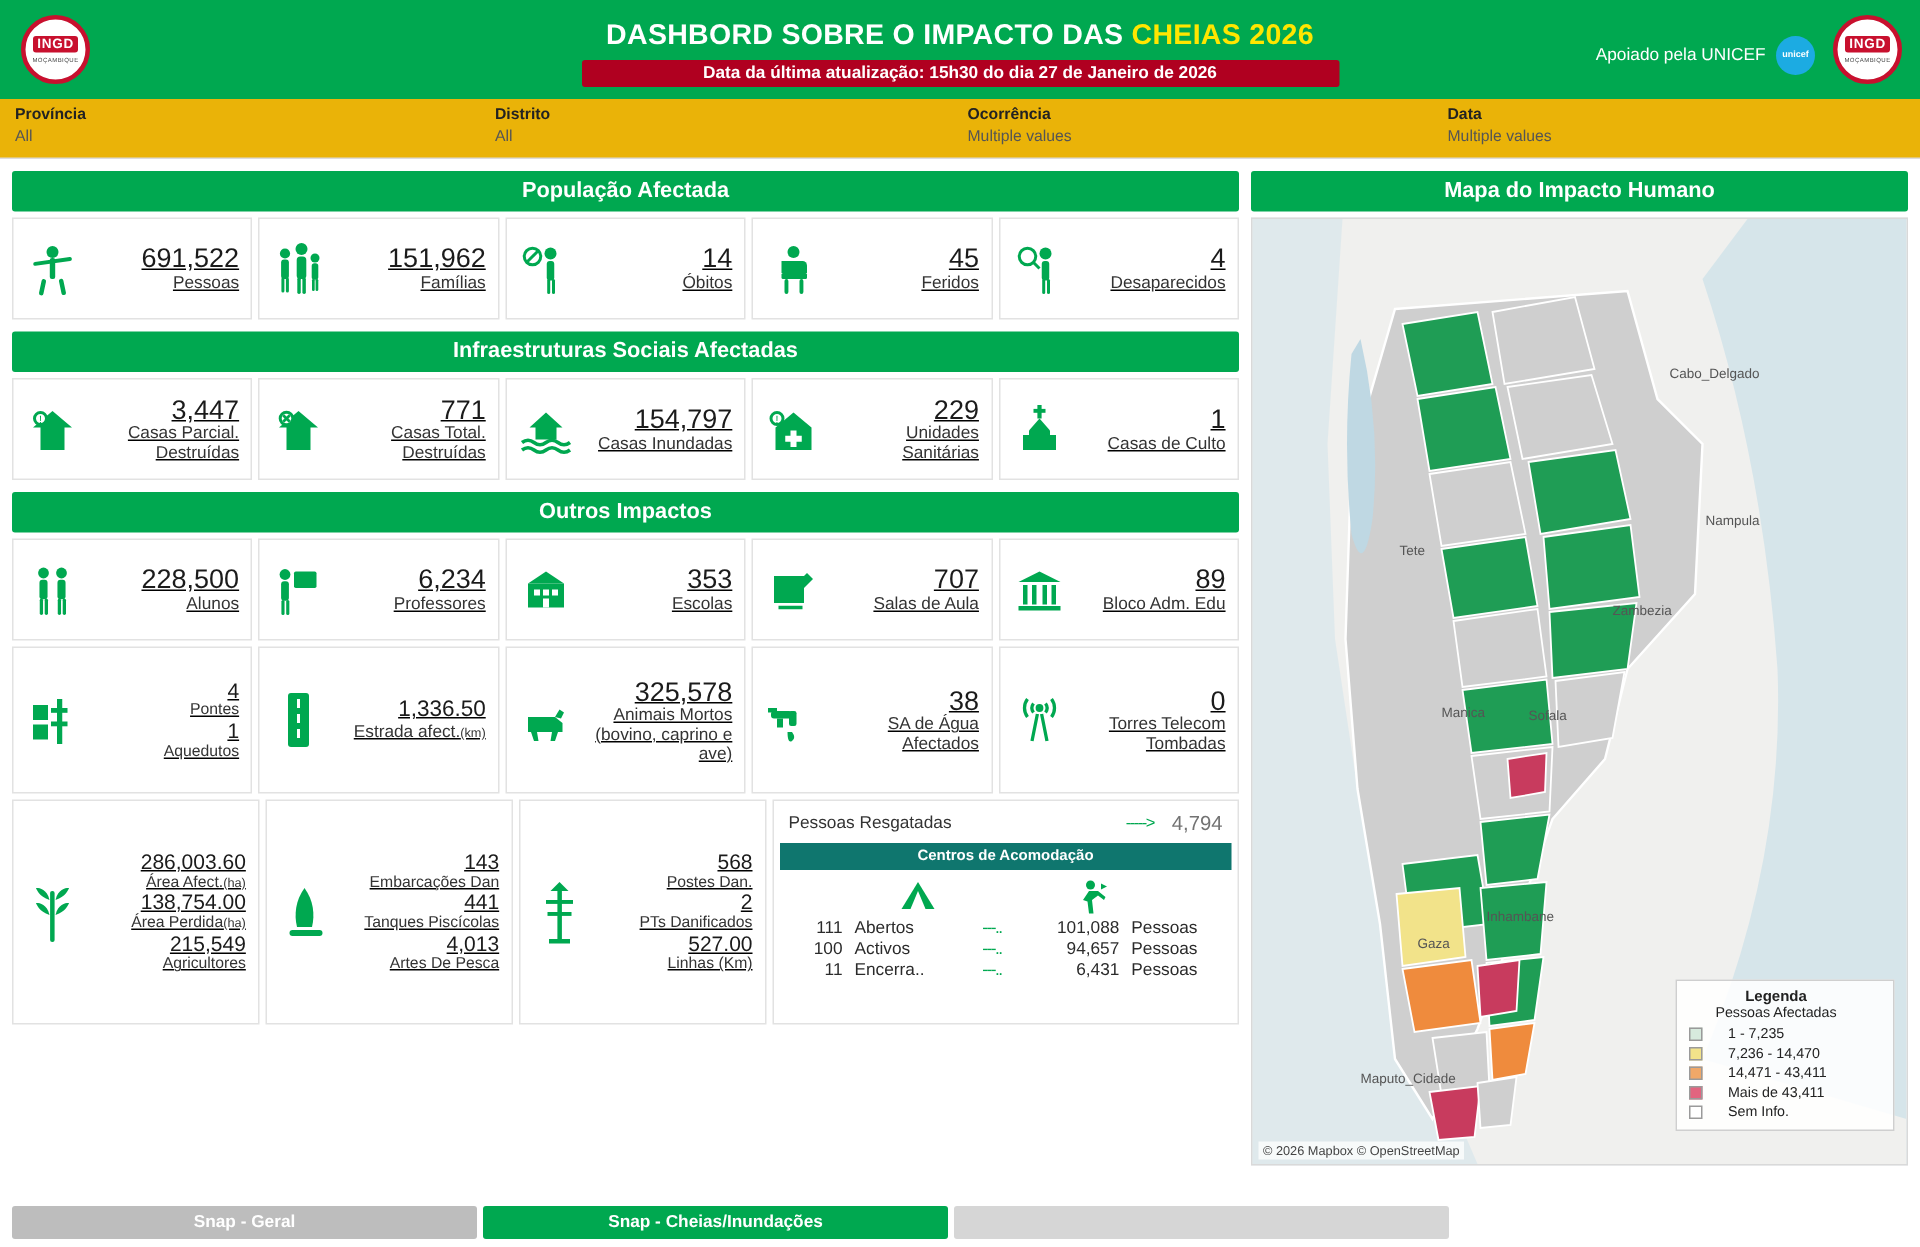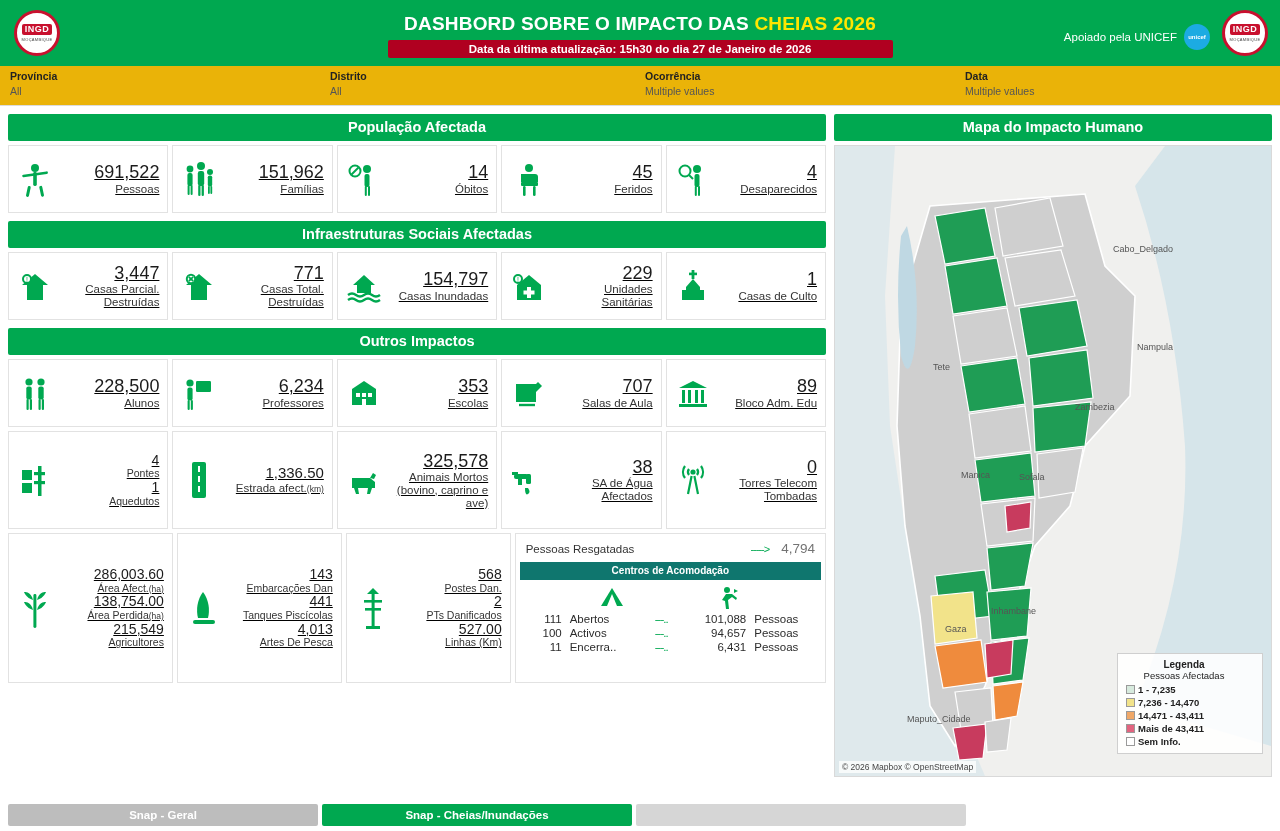--- a/index.html
+++ b/index.html
@@ -139,21 +139,21 @@
   .legend {
     position:absolute; right: 8px; bottom: 22px;
     background: rgba(255,255,255,.88);
     border:1px solid #cfcfcf;
     padding: 5px 20px 6px 8px;
     font-size: 9.5px; color:#222;
     min-width: 146px;
   }
   .legend .ltitle { font-weight:bold; text-align:center; font-size:10px; }
   .legend .lsub { text-align:center; font-size:9.5px; margin-bottom:3px;}
-  .legend .lrow { display:flex; align-items:center; gap:3px; margin-top:2px;font-weight:bold;}
+  .legend .lrow { display:flex; align-items:center; gap:17px; margin-top:2px;}
   .legend .sw { width:9px; height:9px; border:1px solid #9a9a9a; display:inline-block;}
 
   .map-label { position:absolute; font-size:9px; color:#555; }
 
   
   .footer {
     position:absolute; bottom:0; left:0; width:1280px; height:30px;
     display:flex; gap: 4px; padding: 3px 8px 5px 8px; background:#fff;
   }
   .tab {

